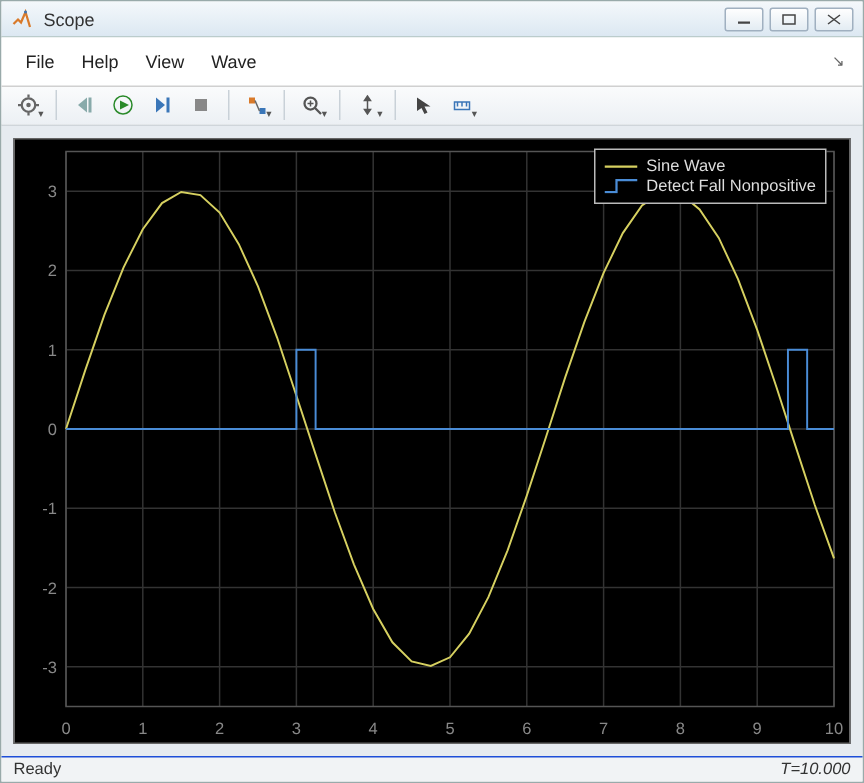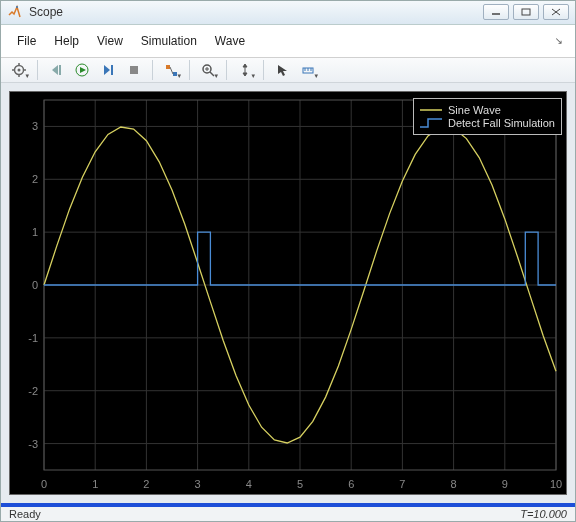--- a/index.html
+++ b/index.html
@@ -14,24 +14,24 @@
 .menubar { height: 22px; background: #fff; border-bottom: 1px solid #d0d0d0; display: flex; align-items: center; padding: 16px 8px; gap: 2px; justify-content: space-between; }
 .menu-item { padding: 2px 8px; cursor: pointer; color: #222; }
 .menu-arrow { margin-left: auto; color: #666; font-size: 10px; padding: 0 4px; }
 .toolbar { height: 30px; background: linear-gradient(#fafbfc, #ecf0f4); border-bottom: 1px solid #cfd5da; display: flex; align-items: center; padding: 0 6px; gap: 2px; }
 .tbtn { width: 24px; height: 24px; border: 1px solid transparent; border-radius: 3px; display: flex; align-items: center; justify-content: center; cursor: pointer; position: relative; }
 .tbtn .dd { position: absolute; right: 1px; bottom: 1px; font-size: 7px; color: #555; }
 .tsep { width: 1px; height: 20px; background: #c9d1d8; margin: 0 4px; }
 .plot-area { flex: 1; background: #e6ebf0; padding: 8px; display: flex; }
 .plot-frame { flex: 1; background: #000; position: relative; border: 1px solid #666; }
 .plot-svg { width: 100%; height: 100%; display: block; }
-.legend-box { position: absolute; top: 6px; right: 4px; border: 1px solid #bbb; background: #000; color: #ddd; font-size: 11px; padding: 4px 6px; }
+.legend-box { position: absolute; top: 6px; right: 15px; border: 1px solid #bbb; background: #000; color: #ddd; font-size: 11px; padding: 4px 6px; }
 .legend-row { display: flex; align-items: center; gap: 6px; margin: 1px 0; }
 .legend-swatch { width: 22px; height: 10px; display: flex; align-items: center; }
-.statusbar { height: 20px; background: #f1f3f5; border-top: 4px solid #1d4ed8; display: flex; align-items: center; padding: 0 8px; font-size: 11px; color: #333; }
+.statusbar { height: 20px; background: #f1f3f5; border-top: 1px solid #1d4ed8; display: flex; align-items: center; padding: 0 8px; font-size: 11px; color: #333; }
 .status-right { margin-left: auto; font-style: italic; }
 </style>
 </head>
 <body>
 
 <div class="window">
   <div class="titlebar">
     <span class="app-icon">
       <svg width="16" height="16" viewBox="0 0 16 16">
           <path d="M2 11 L5 8 L7 10 L10 3 L13 13" fill="none" stroke="#d97a2a" stroke-width="1.5"></path>
@@ -56,21 +56,20 @@
             <line x1="9" y1="1" x2="1" y2="7" stroke="#444"></line>
           </svg>
         </div>
     </div>
   </div>
 
   <div class="menubar">
     <span class="menu-item">File</span>
     <span class="menu-item">Help</span>
     <span class="menu-item">View</span>
-    <span class="menu-item">Simulation</span>
     <span class="menu-item">Wave</span>
     <span class="menu-arrow">↘</span>
   </div>
 
   <div class="toolbar">
     <div class="tbtn" title="Configuration Properties">
       <svg width="16" height="16" viewBox="0 0 16 16">
           <circle cx="8" cy="8" r="4.5" fill="none" stroke="#666" stroke-width="1.5"></circle>
           <circle cx="8" cy="8" r="1.5" fill="#666"></circle>
           <g stroke="#666" stroke-width="1.5">
@@ -204,21 +203,21 @@
               </svg>
             </span>
           <span>Sine Wave</span>
         </div>
         <div class="legend-row">
           <span class="legend-swatch">
               <svg width="22" height="10">
                 <polyline points="0,9 8,9 8,1 22,1" fill="none" stroke="#4a8cd6" stroke-width="1.5"></polyline>
               </svg>
             </span>
-          <span>Detect Fall Simulation</span>
+          <span>Detect Fall Nonpositive</span>
         </div>
       </div>
     </div>
   </div>
 
   <div class="statusbar">
     <span>Ready</span>
     <span class="status-right">T=10.000</span>
   </div>
 </div>

